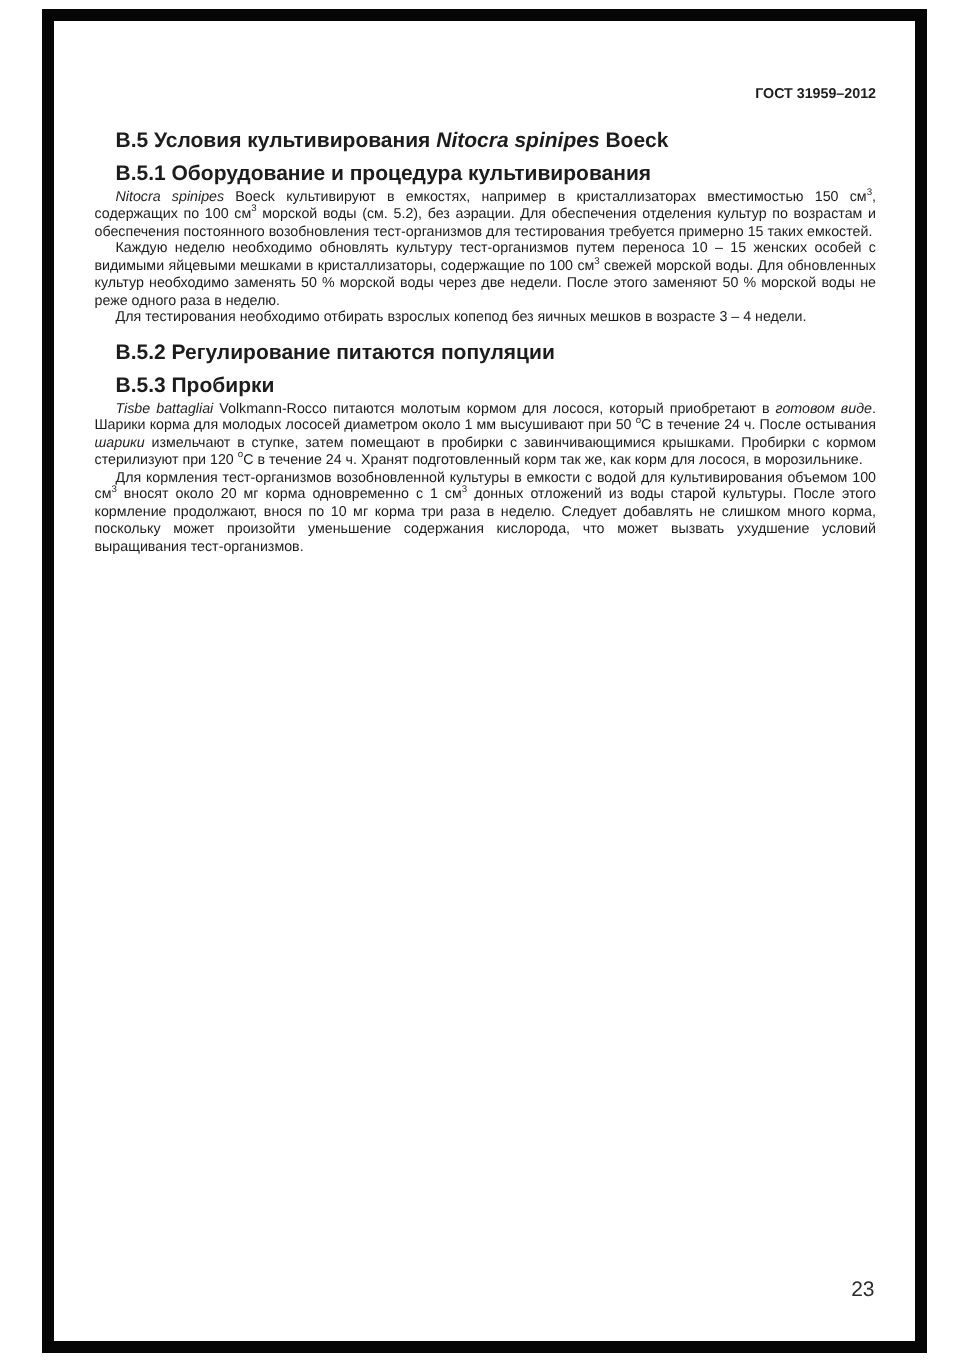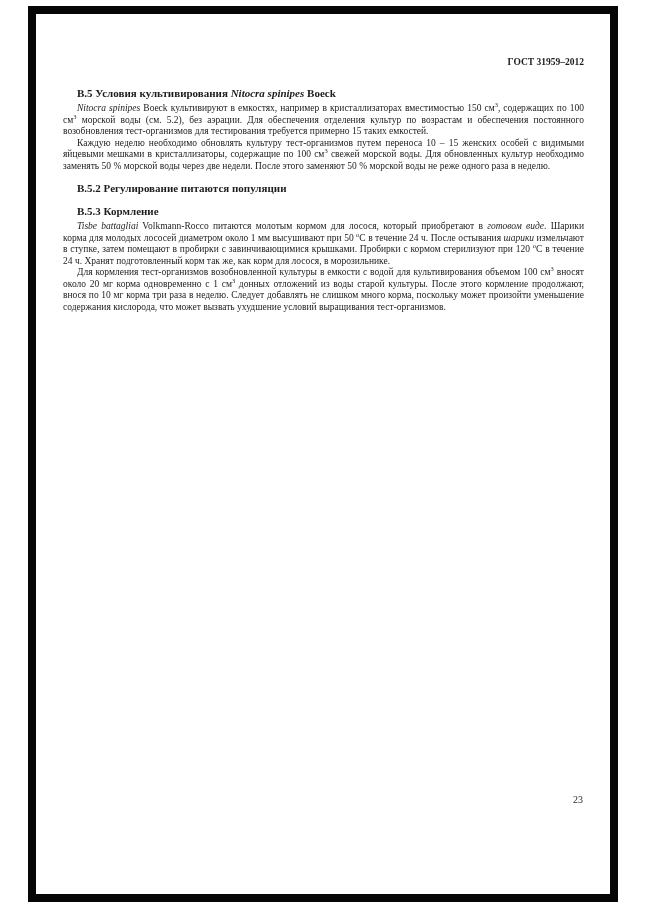--- a/index.html
+++ b/index.html
@@ -1,15 +1,15 @@
 <!DOCTYPE html>
 <html><head>
 <meta charset="utf-8">
 <style>
-  * { margin: 0; padding: 0; box-sizing: border-box; font-family: Liberation Serif, serif; }
+  * { margin: 0; padding: 0; box-sizing: border-box; }
   html, body {
     width: 646px; height: 913px;
     background: #ffffff;
   }
   body {
     position: relative;
     font-family: "Liberation Sans", sans-serif;
     color: #1c1c1c;
     overflow: hidden;
   }
@@ -30,46 +30,48 @@
   .doc-header {
     text-align: right;
     font-weight: bold;
     font-size: 9.5px;
     margin-bottom: 19px;
   }
   .h {
     font-weight: bold;
     text-indent: 14px;
     margin: 11px 0 4px 0;
-    font-size: 11px;
+    font-size: 14px;
   }
   .p {
     text-align: justify;
     text-indent: 14px;
   }
   .it { font-style: italic; }
   sup { font-size: 0.68em; line-height: 0; }
   .page-number {
     position: absolute;
-    right: 63px; top: 794px;
-    font-size: 10px;
+    right: 63px; top: 851px;
+    font-size: 14px;
     color: #2a2a2a;
   }
 </style>
 </head>
 <body>
 
 <div class="page">
   <div class="scan-frame"></div>
   <div class="content">
     <div class="doc-header">ГОСТ 31959–2012</div>
     <div class="doc-body">
         <div class="h"><span>В.5 Условия культивирования </span><span class="it">Nitocra spinipes</span><span> Boeck</span></div>
+        <div class="h"><span>В.5.1 Оборудование и процедура культивирования</span></div>
         <div class="p"><span class="it">Nitocra spinipes</span><span> Boeck культивируют в емкостях, например в кристаллизаторах вместимостью 150 см</span><sup>3</sup><span>, содержащих по 100 см</span><sup>3</sup><span> морской воды (см. 5.2), без аэрации. Для обеспечения отделения культур по возрастам и обеспечения постоянного возобновления тест-организмов для тестирования требуется примерно 15 таких емкостей.</span></div>
         <div class="p"><span>Каждую неделю необходимо обновлять культуру тест-организмов путем переноса 10 – 15 женских особей с видимыми яйцевыми мешками в кристаллизаторы, содержащие по 100 см</span><sup>3</sup><span> свежей морской воды. Для обновленных культур необходимо заменять 50 % морской воды через две недели. После этого заменяют 50 % морской воды не реже одного раза в неделю.</span></div>
+        <div class="p"><span>Для тестирования необходимо отбирать взрослых копепод без яичных мешков в возрасте 3 – 4 недели.</span></div>
         <div class="h"><span>В.5.2 Регулирование питаются популяции</span></div>
-        <div class="h"><span>В.5.3 Кормление</span></div>
+        <div class="h"><span>В.5.3 Пробирки</span></div>
         <div class="p"><span class="it">Tisbe battagliai</span><span> Volkmann-Rocco питаются молотым кормом для лосося, который приобретают в </span><span class="it">готовом виде</span><span>. Шарики корма для молодых лососей диаметром около 1 мм высушивают при 50 </span><sup>о</sup><span>С в течение 24 ч. После остывания </span><span class="it">шарики</span><span> измельчают в ступке, затем помещают в пробирки с завинчивающимися крышками. Пробирки с кормом стерилизуют при 120 </span><sup>о</sup><span>С в течение 24 ч. Хранят подготовленный корм так же, как корм для лосося, в морозильнике.</span></div>
         <div class="p"><span>Для кормления тест-организмов возобновленной культуры в емкости с водой для культивирования объемом 100 см</span><sup>3</sup><span> вносят около 20 мг корма одновременно с 1 см</span><sup>3</sup><span> донных отложений из воды старой культуры. После этого кормление продолжают, внося по 10 мг корма три раза в неделю. Следует добавлять не слишком много корма, поскольку может произойти уменьшение содержания кислорода, что может вызвать ухудшение условий выращивания тест-организмов.</span></div>
       </div>
   </div>
   <div class="page-number">23</div>
 </div>
 
 </body></html>

